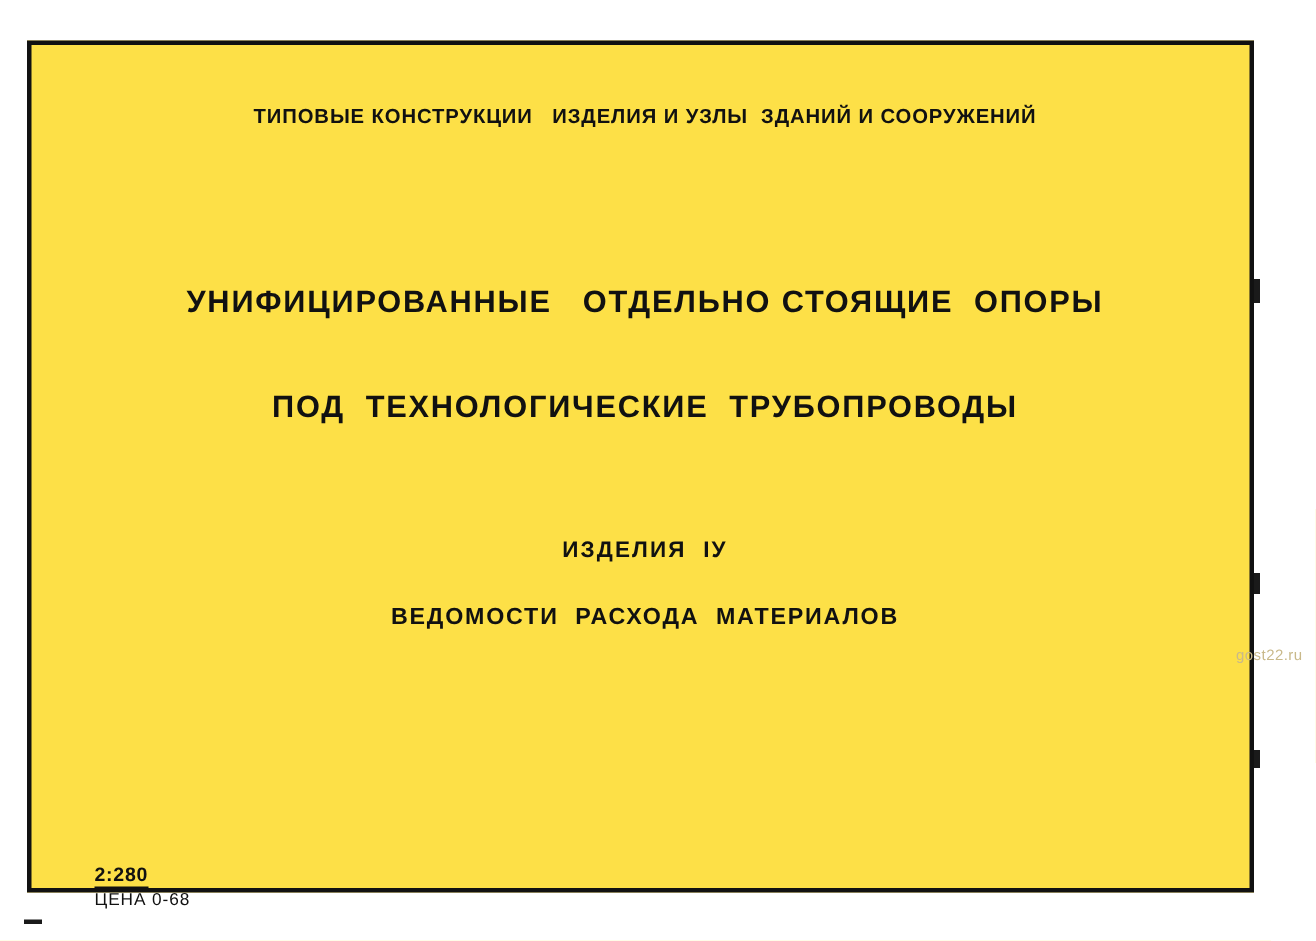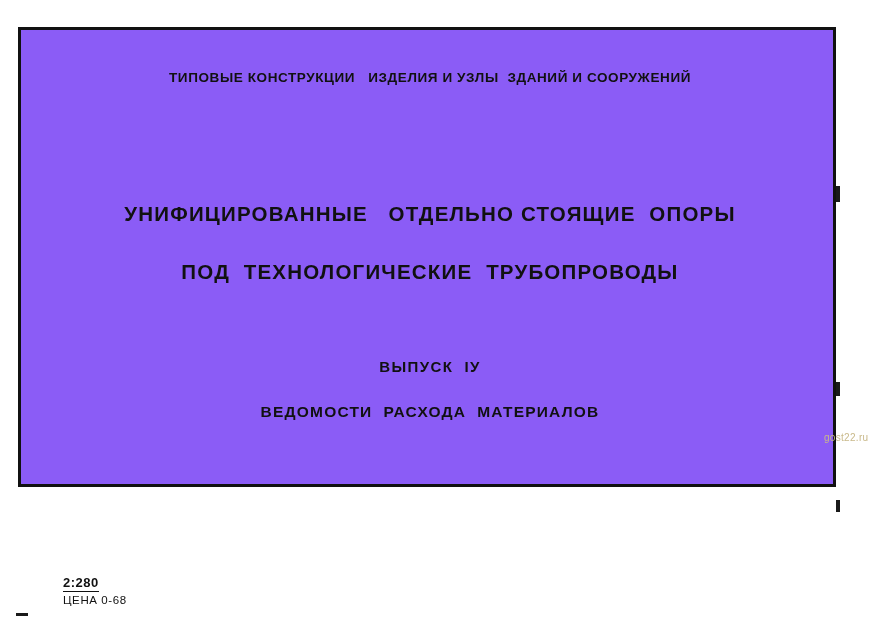--- a/index.html
+++ b/index.html
@@ -21,24 +21,24 @@
     height: 627px;
     background: #ffffff;
   }
 
   
   .page-frame {
     position: absolute;
     left: 18px;
     top: 27px;
     width: 818px;
-    height: 460px;
+    height: 568px;
     border: 3px solid #111111;
     box-sizing: border-box;
-    background: #8b5cf6;
+    background: #fde047;
   }
 
   
   .edge-mark {
     position: absolute;
     background: #1a1a1a;
   }
   .edge-mark.m1 { left: 836px; top: 186px; width: 4px; height: 16px; }
   .edge-mark.m2 { left: 836px; top: 382px; width: 4px; height: 14px; }
   .edge-mark.m3 { left: 836px; top: 500px; width: 4px; height: 12px; }
@@ -67,21 +67,21 @@
   }
 
   .l-series {
     top: 103px;
     font-size: 15px;
     font-weight: bold;
     letter-spacing: 1.4px;
   }
 
   .l-title1 {
-    top: 172px;
+    top: 160px;
     font-size: 20.5px;
     font-weight: bold;
     letter-spacing: 1.2px;
   }
 
   .l-title2 {
     top: 215px;
     font-size: 20.5px;
     font-weight: bold;
     letter-spacing: 1.2px;
@@ -148,21 +148,21 @@
   <div class="page-frame">
     <div class="content">
 
       <div class="line l-header">ТИПОВЫЕ КОНСТРУКЦИИ   ИЗДЕЛИЯ И УЗЛЫ  ЗДАНИЙ И СООРУЖЕНИЙ</div>
 
 
       <div class="line l-title1">УНИФИЦИРОВАННЫЕ   ОТДЕЛЬНО СТОЯЩИЕ  ОПОРЫ</div>
 
       <div class="line l-title2">ПОД  ТЕХНОЛОГИЧЕСКИЕ  ТРУБОПРОВОДЫ</div>
 
-      <div class="line l-issue">ВЫПУСК  IУ</div>
+      <div class="line l-issue">ИЗДЕЛИЯ  IУ</div>
 
       <div class="line l-subtitle">ВЕДОМОСТИ  РАСХОДА  МАТЕРИАЛОВ</div>
 
       <div class="price-block">
         <div class="price-code">2:280</div>
         <div class="price-value">ЦЕНА  0-68</div>
       </div>
 
     </div>
   </div>

